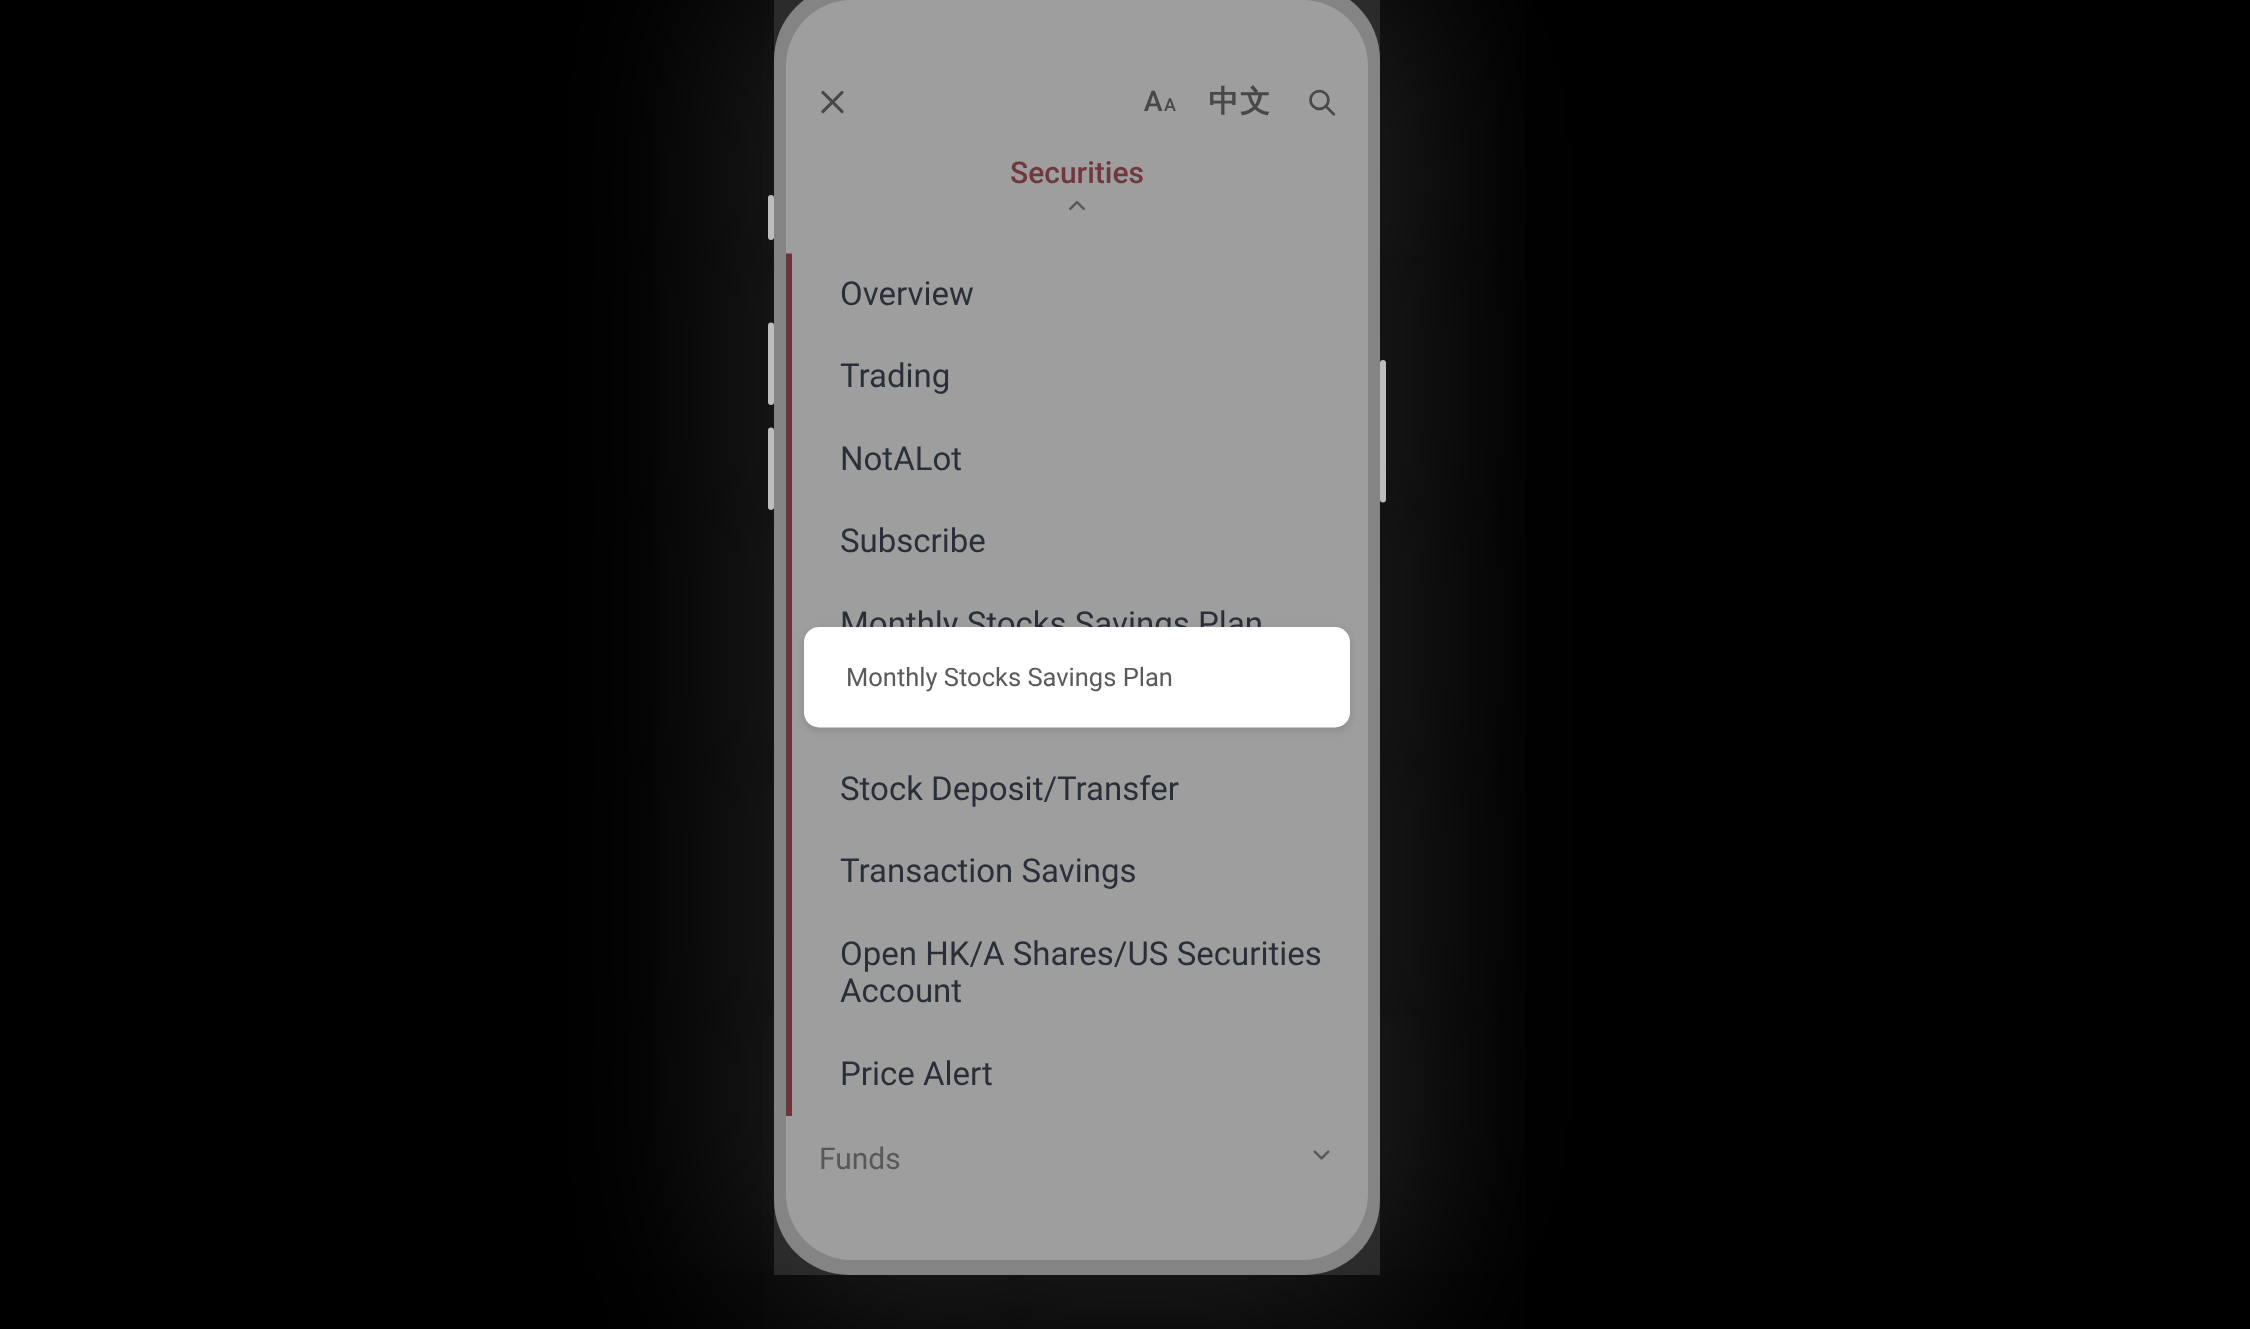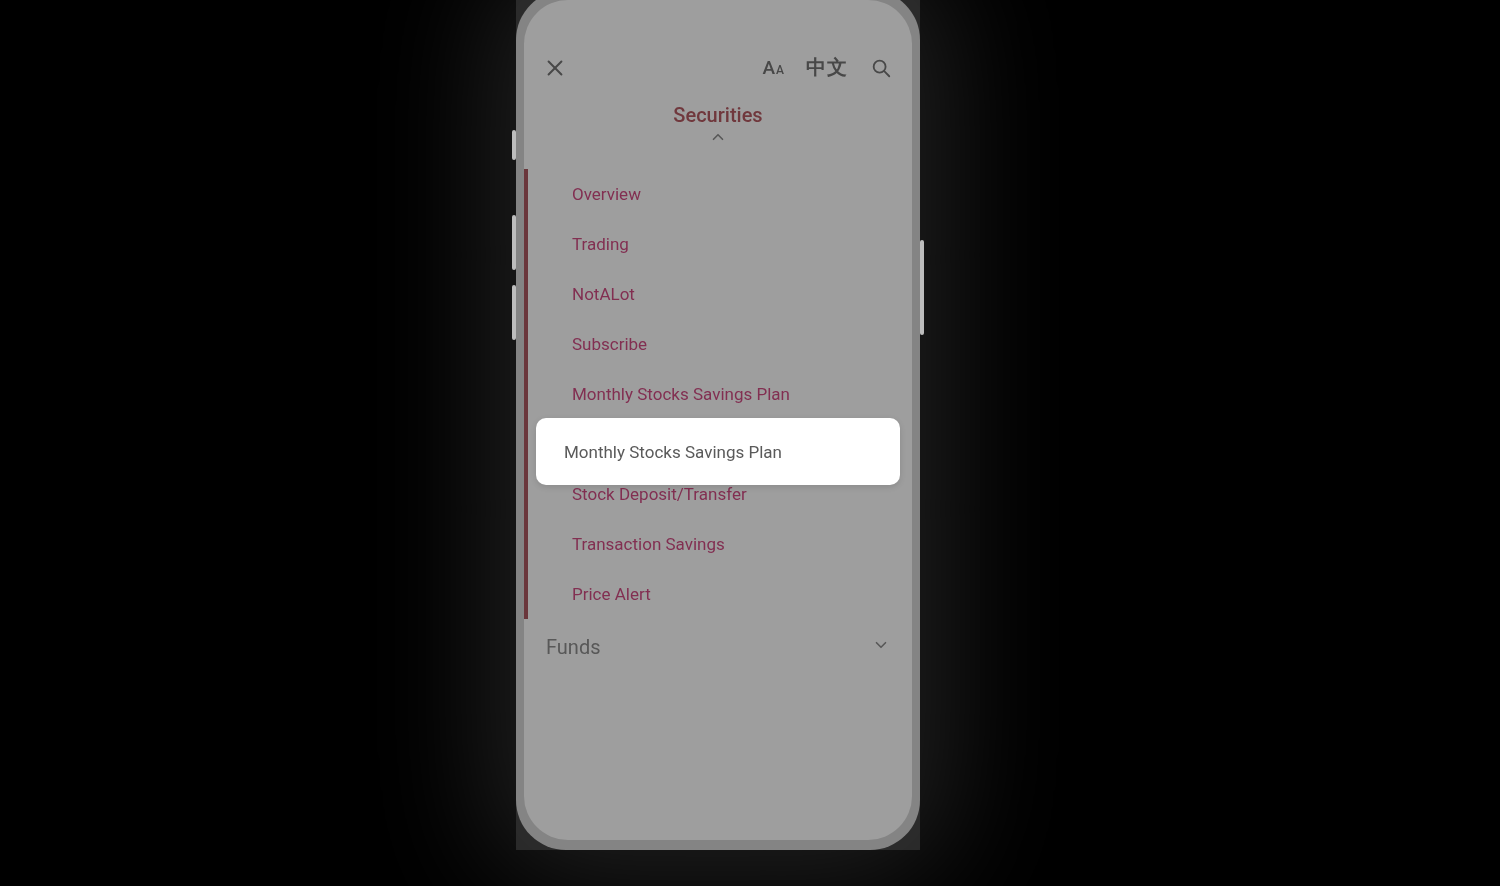--- a/index.html
+++ b/index.html
@@ -56,23 +56,23 @@
     font-weight:500;
     flex-direction:column;
   }
 
   .menu-list {
     background:#f7f7f7;
     border-left: 4px solid #8f2730;
     margin-left:0;
   }
   .menu-item {
-    padding: 15px 20px 15px 44px;
-    font-size: 17px;
-    color: #be185d;
+    padding: 15px 20px 15px 32px;
+    font-size: 22px;
+    color: #0f172a;
     font-weight:400;
   }
   .funds-row {
     display:flex; align-items:center; justify-content:space-between;
     padding: 16px 22px 0px 22px;
     font-size:20px;
     color:#6a6a6a;
     gap:24px;
   }
 
@@ -156,20 +156,21 @@
 
       <div class="menu-list">
         <div class="menu-item">Overview</div>
         <div class="menu-item">Trading</div>
         <div class="menu-item">NotALot</div>
         <div class="menu-item">Subscribe</div>
         <div class="menu-item">Monthly Stocks Savings Plan</div>
         <div class="menu-item">Subscribe eIPO/Financing</div>
         <div class="menu-item">Stock Deposit/Transfer</div>
         <div class="menu-item">Transaction Savings</div>
+        <div class="menu-item">Open HK/A Shares/US Securities Account</div>
         <div class="menu-item">Price Alert</div>
       </div>
 
       <div class="funds-row">
         <span>Funds</span>
         <span class="chevron">
           <svg width="18" height="18" viewBox="0 0 24 24" fill="none" stroke="currentColor" stroke-width="2.2" stroke-linecap="round" stroke-linejoin="round">
             <polyline points="6 9 12 15 18 9"></polyline>
           </svg>
         </span>

